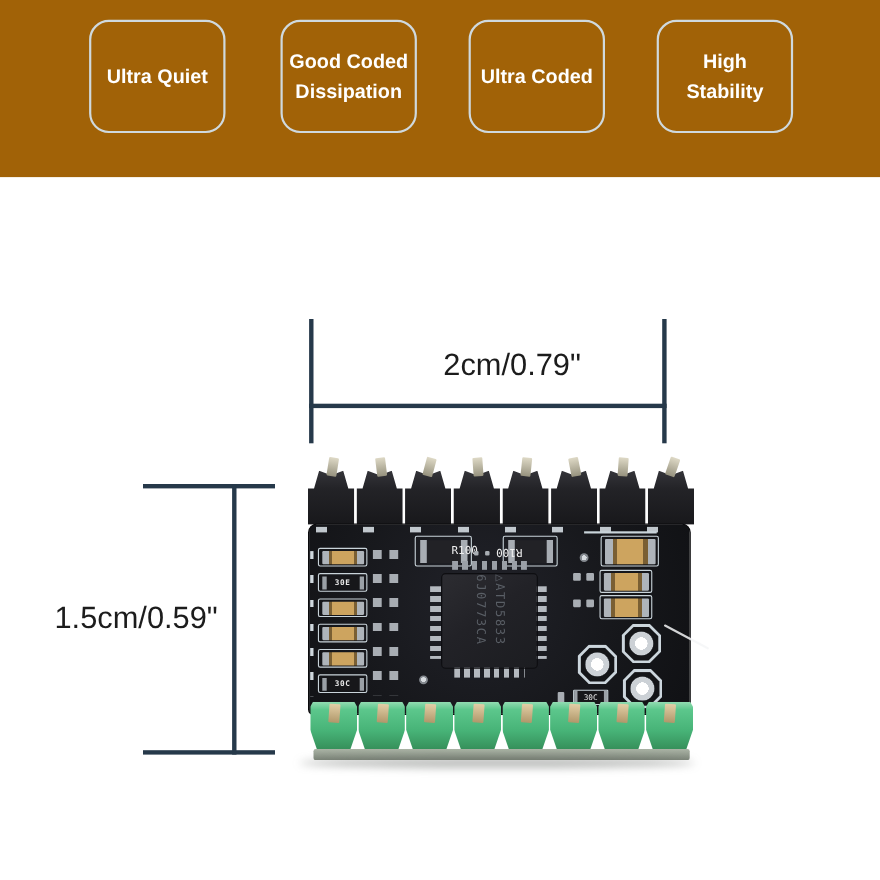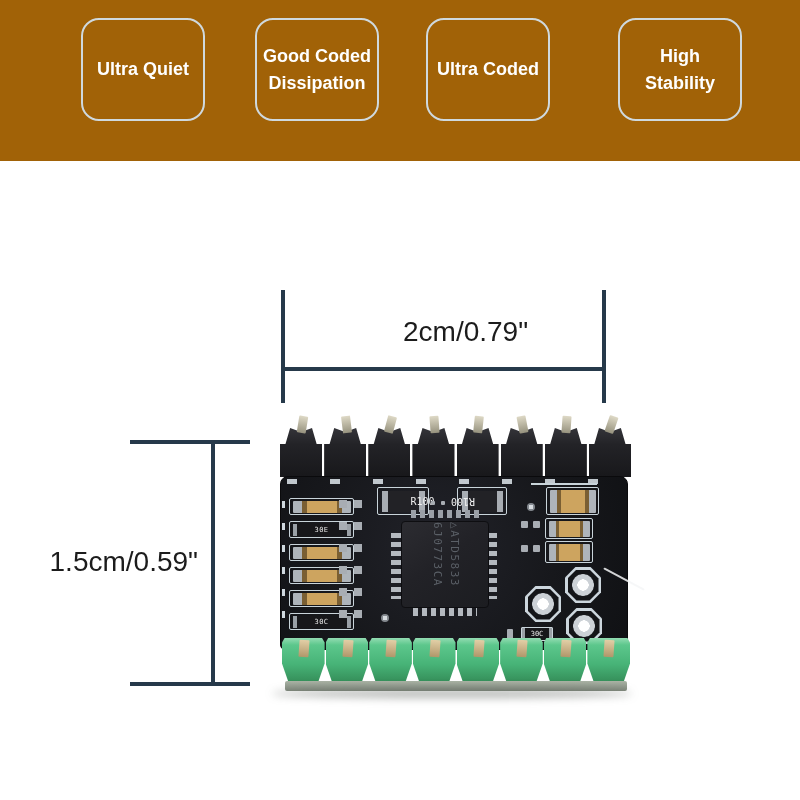--- a/index.html
+++ b/index.html
@@ -9,21 +9,21 @@
 
   
   .hero { position:absolute; left:0; top:0; width:800px; height:161px; background:#a16207; }
   .badge { position:absolute; top:18px; height:103px; width:124px;
            border:2px solid #cfd9de; border-radius:18px;
            display:flex; align-items:center; justify-content:center; text-align:center;
            color:#ffffff; font-weight:bold; font-size:18px; line-height:1.45; padding:0 4px; }
   .badge.b1 { left:81px; }
   .badge.b2 { left:255px; }
   .badge.b3 { left:426px; }
-  .badge.b4 { left:618px; }
+  .badge.b4 { left:597px; }
 
   
   .dim { position:absolute; background:#26394a; }
   .dim-label { position:absolute; color:#1c1c1c; font-size:28px; white-space:nowrap; }
 
   
   .hcap-l { left:281px; top:290px; width:4px;  height:113px; }
   .hcap-r { left:602px; top:290px; width:4px;  height:113px; }
   .hline  { left:281px; top:367px; width:325px; height:4px;  }
   .hlabel { left:403px; top:316px; }
@@ -68,21 +68,21 @@
   .shadow { position:absolute; left:272px; top:689px; width:360px; height:9px;
             background:rgba(95,100,95,.45); filter:blur(4px); border-radius:50%; }
 
   
   .silk-dashes { position:absolute; left:6px; top:2px; width:336px; height:5px;
       background:repeating-linear-gradient(90deg, rgba(222,230,236,.85) 0 10px, transparent 10px 43px); }
   .left-ticks { position:absolute; left:1px; top:24px; width:3px; height:132px;
       background:repeating-linear-gradient(180deg, #cfd8de 0 7px, transparent 7px 22px); }
 
   .lcol { position:absolute; left:8px; top:21px; display:flex; flex-direction:column; gap:6px; }
-  .sbox { position:relative; width:65px; height:17px; border:1.5px solid #c9d4da; border-radius:2px; }
+  .sbox { position:relative; width:45px; height:17px; border:1.5px solid #c9d4da; border-radius:2px;font-weight:bold; }
   .res  { position:absolute; inset:1.5px 2.5px; border-radius:1px;
       background:linear-gradient(90deg,#aeb4ba 0 16%, #7a5f33 16% 24%, #cda45f 24% 76%, #7a5f33 76% 84%, #aeb4ba 84% 100%); }
   .res-label { position:absolute; inset:1.5px 2.5px; background:#17171a; color:#e8e8e8;
       font-family:"DejaVu Sans Mono", monospace; font-size:7px; display:flex; align-items:center; justify-content:center;
       box-shadow:inset 4px 0 #9aa0a6, inset -4px 0 #9aa0a6; letter-spacing:.5px; }
 
   .pad-col { position:absolute; width:8px; height:132px; top:23px;
       background:repeating-linear-gradient(180deg, #a8adb3 0 8px, transparent 8px 22px); }
   .pad-col.c1 { left:58px; } .pad-col.c2 { left:73px; }
 

